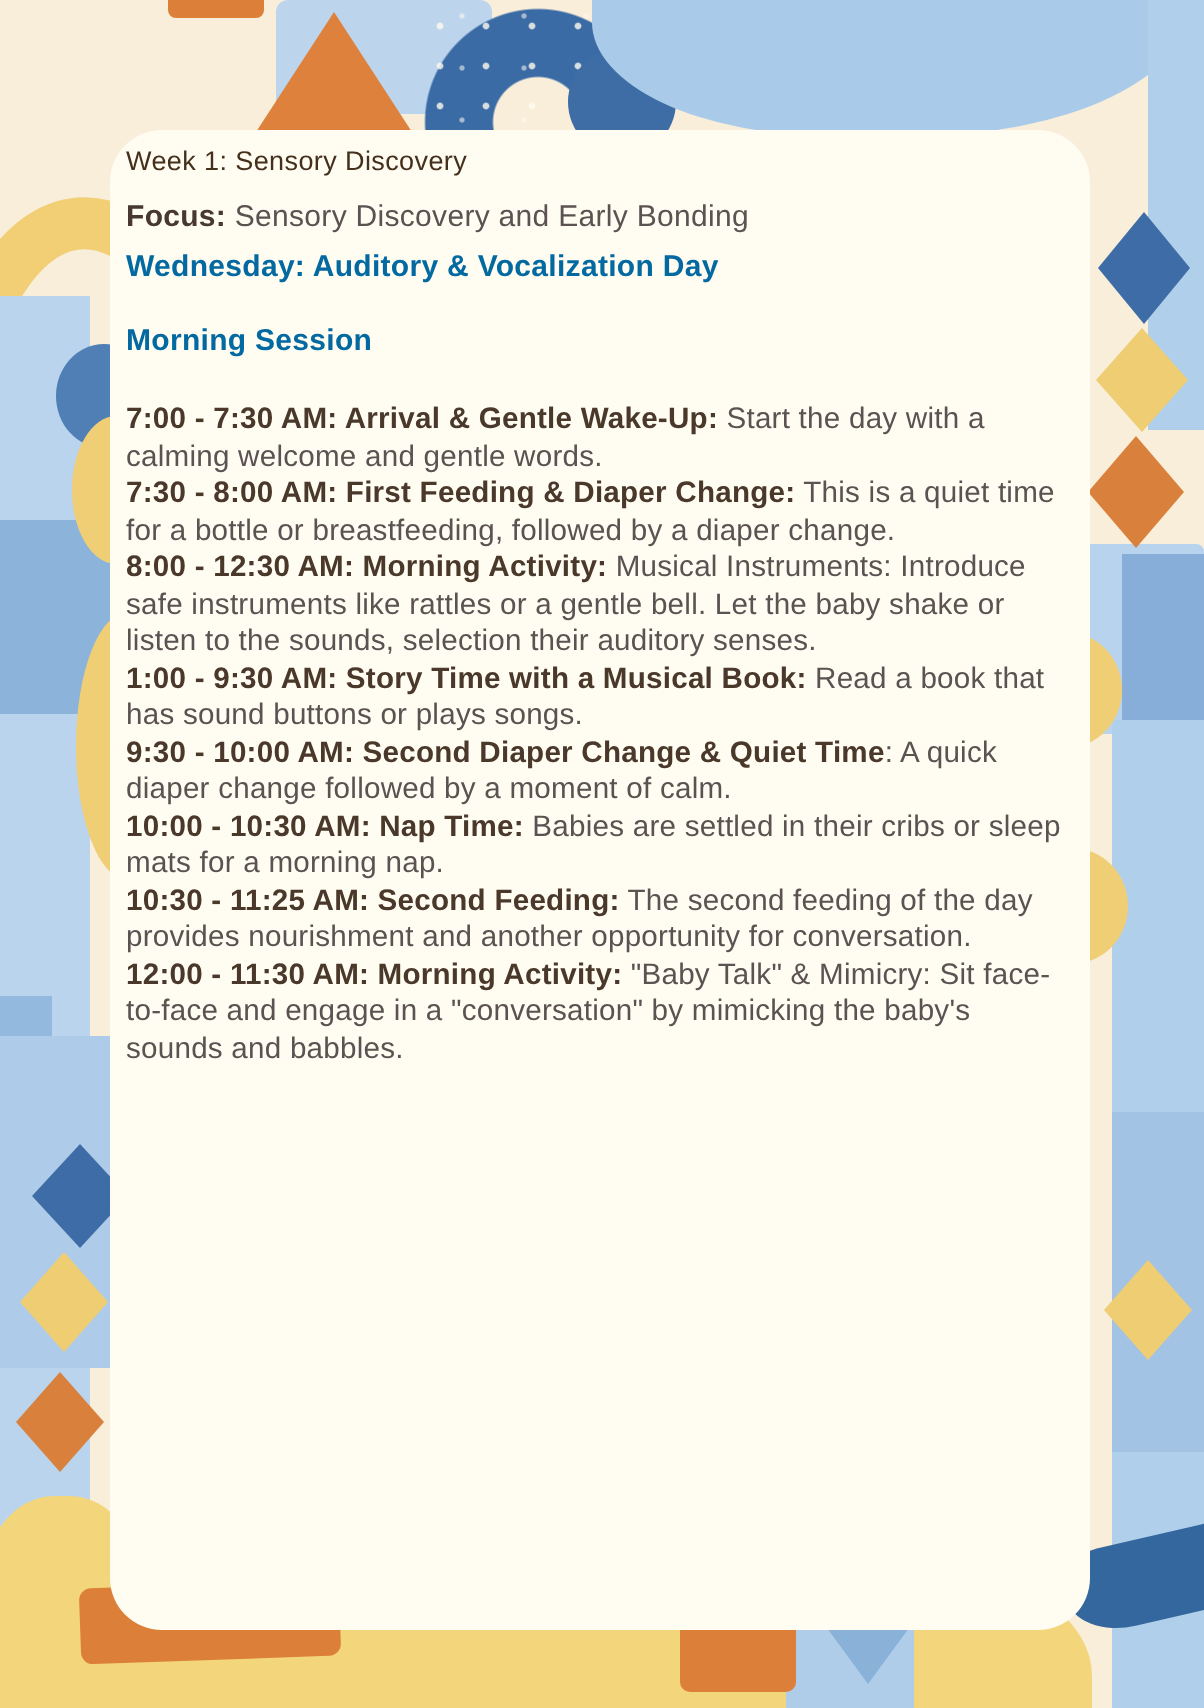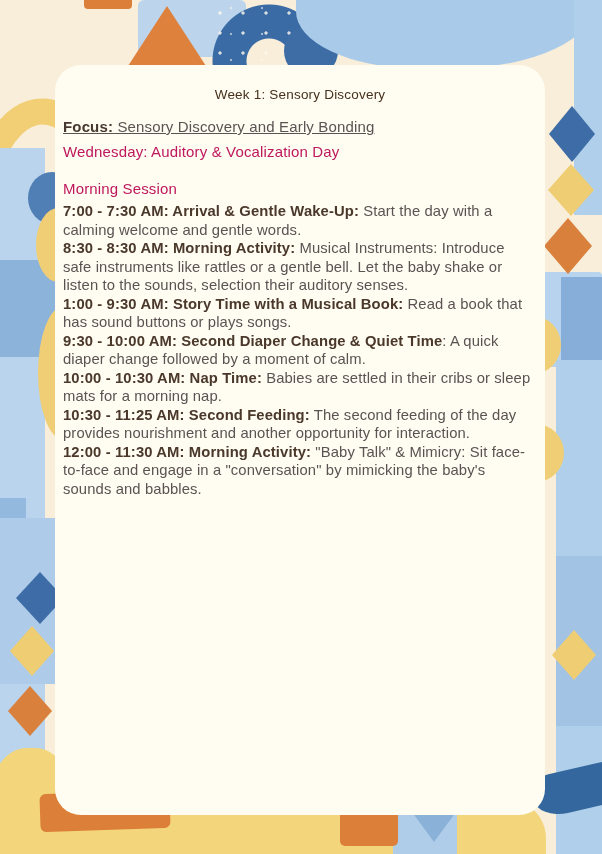--- a/index.html
+++ b/index.html
@@ -85,28 +85,28 @@
     box-sizing:border-box; background:#FFFCF2; border-radius:26px;
     padding:7px 8px 0 8px;
   }
   .title {
     margin:0; text-align:center;
     font-family:"DejaVu Sans", sans-serif;
     font-size:15.5px; font-weight:bold; letter-spacing:.2px;
     color:#44270E; line-height:20px;
   }
   .subtitle {
-    margin:14px; text-align:center;
+    margin:0; text-align:left;
     font-size:13.5px; color:#45301C; line-height:17px; letter-spacing:.2px;
   }
-  .focus-line { margin:10px 0 0 0; font-size:15px; line-height:19px; color:#5B5352; letter-spacing:.15px;text-decoration:underline; }
+  .focus-line { margin:10px 0 0 0; font-size:15px; line-height:19px; color:#5B5352; letter-spacing:.15px; }
   .focus-line b { color:#473930; }
-  .heading { margin:6px 0 0 0; font-size:15px; line-height:19px; font-weight:normal; color:#be185d; letter-spacing:.15px; }
+  .heading { margin:6px 0 0 0; font-size:15px; line-height:19px; font-weight:bold; color:#0369a1; letter-spacing:.15px; }
   .session-heading { margin-top:18px; }
-  .schedule { margin-top:4px; }
+  .schedule { margin-top:21px; }
   .schedule p { margin:0; font-size:14.8px; line-height:18.5px; color:#5B5352; letter-spacing:.12px; }
   .schedule p b { color:#4A382A; }
 </style>
 </head>
 <body>
 
 <div class="page">
 
   <div>
 
@@ -156,22 +156,23 @@
   <div class="card">
     <div class="subtitle">Week 1: Sensory Discovery</div>
 
     <p class="focus-line"><b>Focus:</b><span> Sensory Discovery and Early Bonding</span></p>
 
     <p class="heading">Wednesday: Auditory &amp; Vocalization Day</p>
     <p class="heading session-heading">Morning Session</p>
 
     <div class="schedule">
       <p><b>7:00 - 7:30 AM: Arrival &amp; Gentle Wake-Up:</b><span> Start the day with a calming welcome and gentle words.</span></p>
-      <p><b>8:30 - 8:30 AM: Morning Activity:</b><span> Musical Instruments: Introduce safe instruments like rattles or a gentle bell. Let the baby shake or listen to the sounds, selection their auditory senses.</span></p>
+      <p><b>7:30 - 8:00 AM: First Feeding &amp; Diaper Change:</b><span> This is a quiet time for a bottle or breastfeeding, followed by a diaper change.</span></p>
+      <p><b>8:00 - 12:30 AM: Morning Activity:</b><span> Musical Instruments: Introduce safe instruments like rattles or a gentle bell. Let the baby shake or listen to the sounds, selection their auditory senses.</span></p>
       <p><b>1:00 - 9:30 AM: Story Time with a Musical Book:</b><span> Read a book that has sound buttons or plays songs.</span></p>
       <p><b>9:30 - 10:00 AM: Second Diaper Change &amp; Quiet Time</b><span>: A quick diaper change followed by a moment of calm.</span></p>
       <p><b>10:00 - 10:30 AM: Nap Time:</b><span> Babies are settled in their cribs or sleep mats for a morning nap.</span></p>
-      <p><b>10:30 - 11:25 AM: Second Feeding:</b><span> The second feeding of the day provides nourishment and another opportunity for interaction.</span></p>
+      <p><b>10:30 - 11:25 AM: Second Feeding:</b><span> The second feeding of the day provides nourishment and another opportunity for conversation.</span></p>
       <p><b>12:00 - 11:30 AM: Morning Activity:</b><span> "Baby Talk" &amp; Mimicry: Sit face-to-face and engage in a "conversation" by mimicking the baby's sounds and babbles.</span></p>
     </div>
   </div>
 
 </div>
 
 </body></html>

